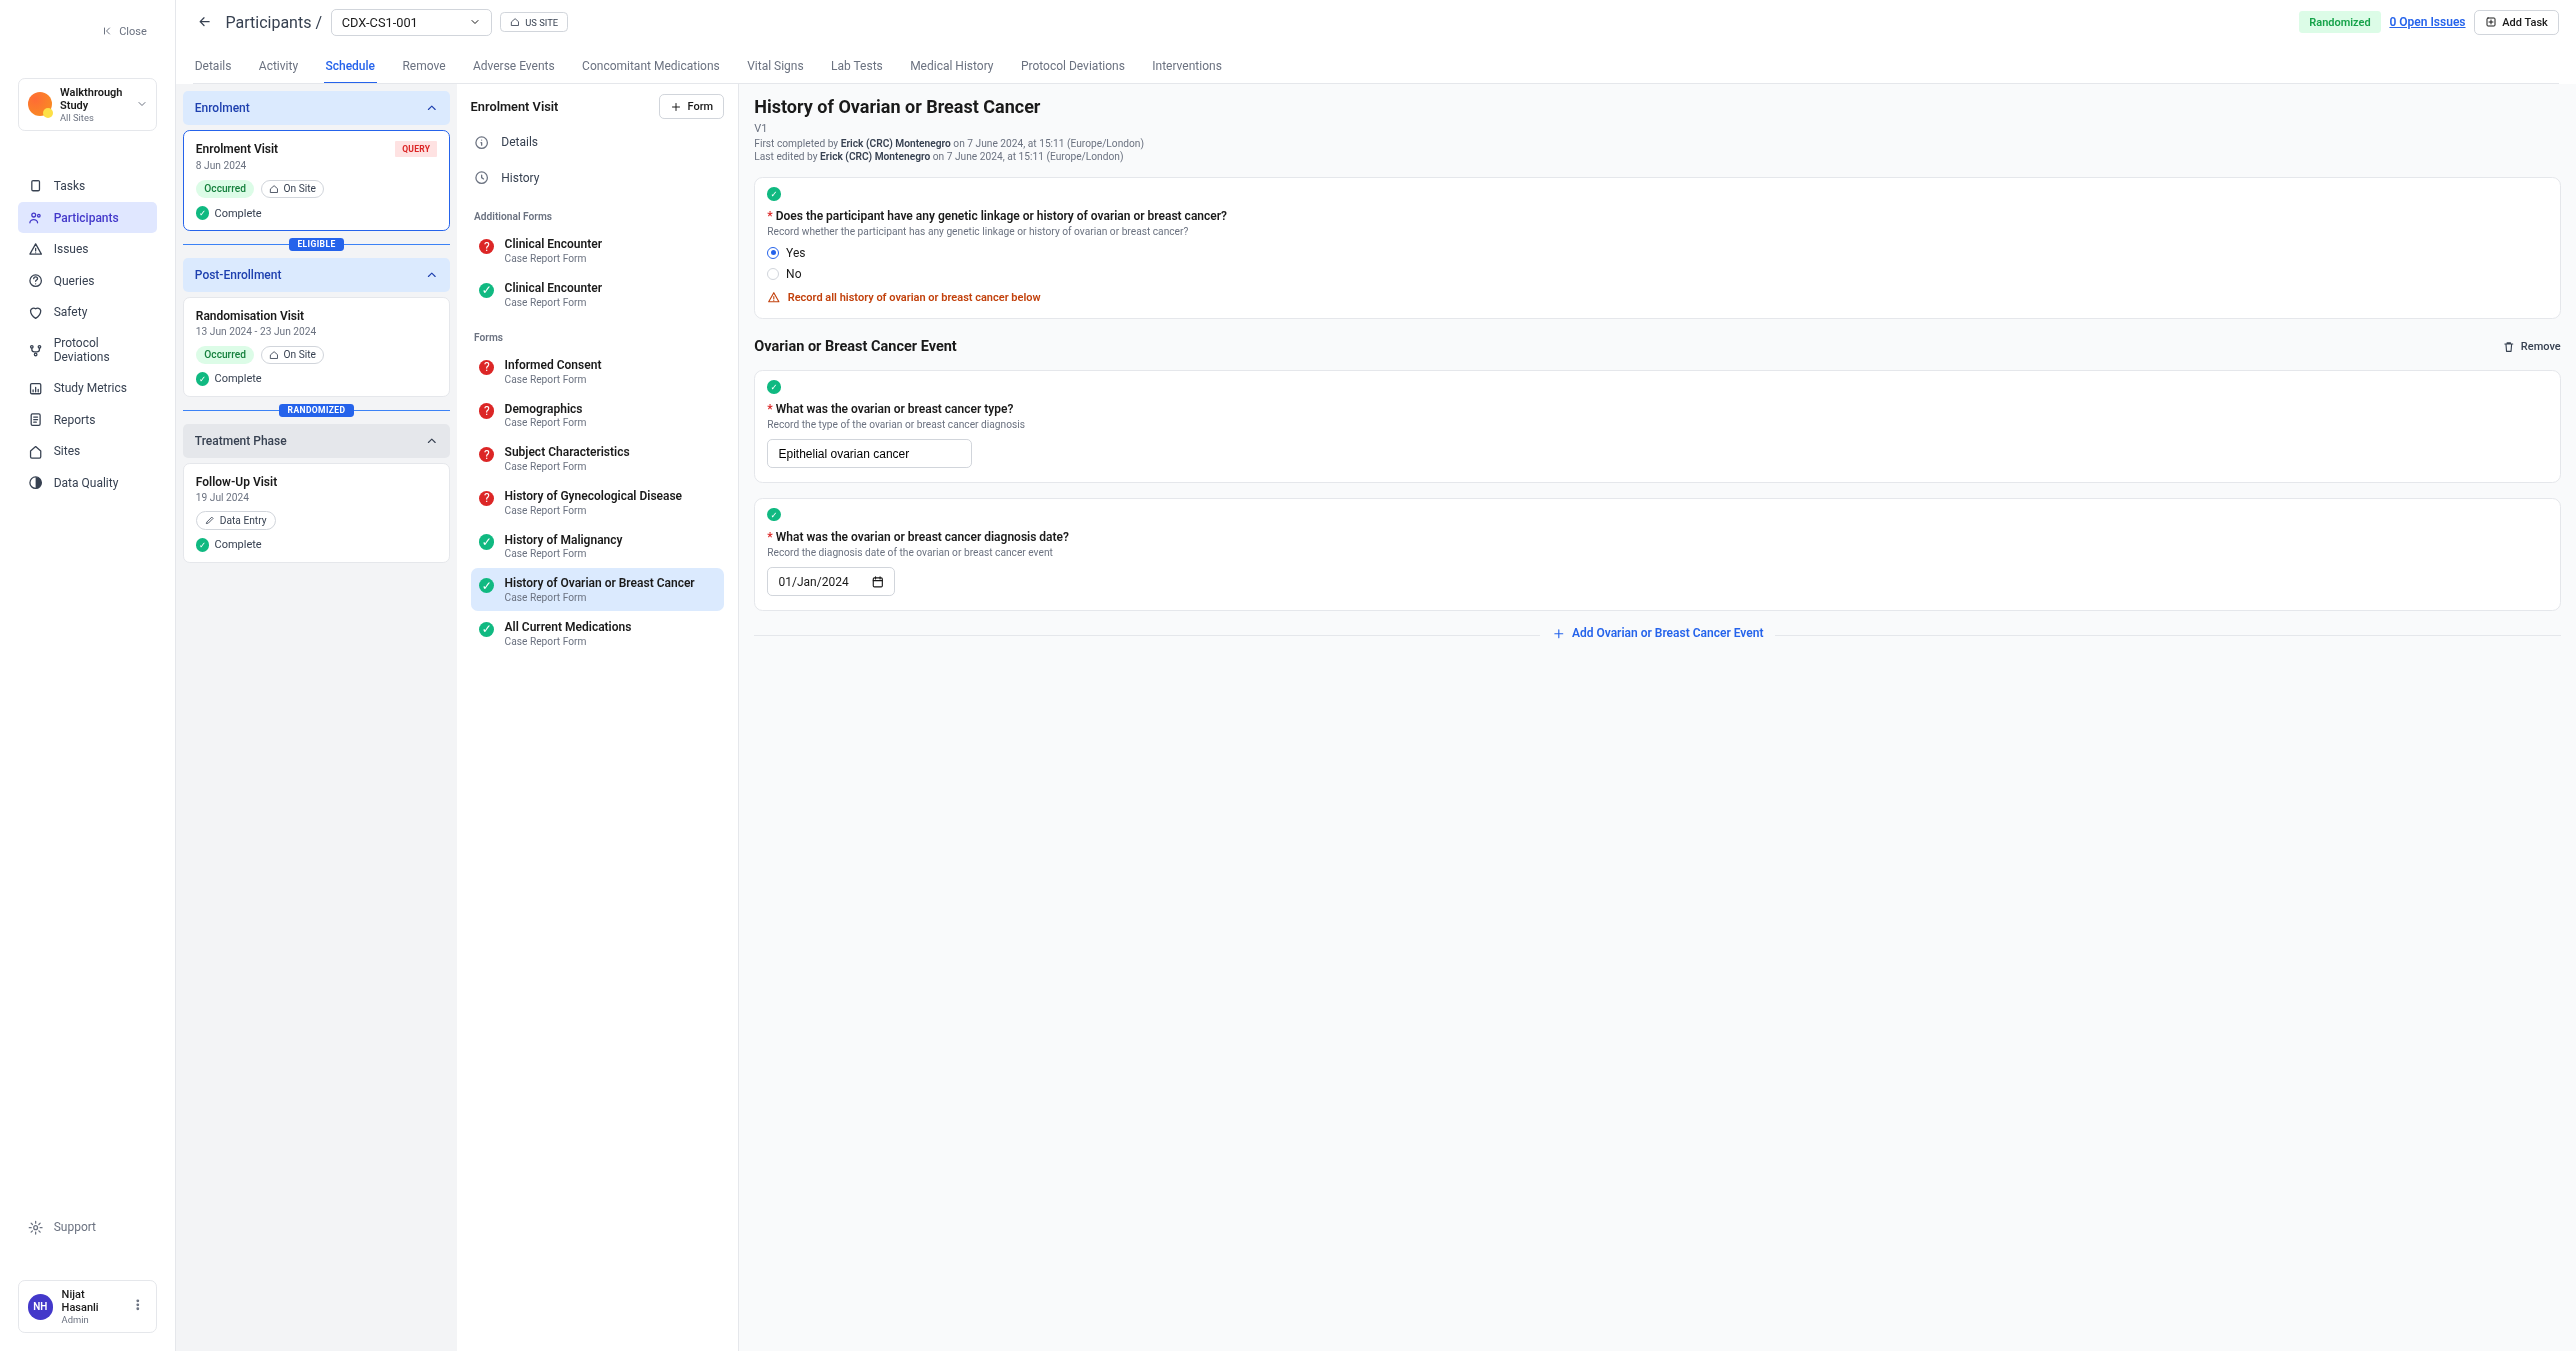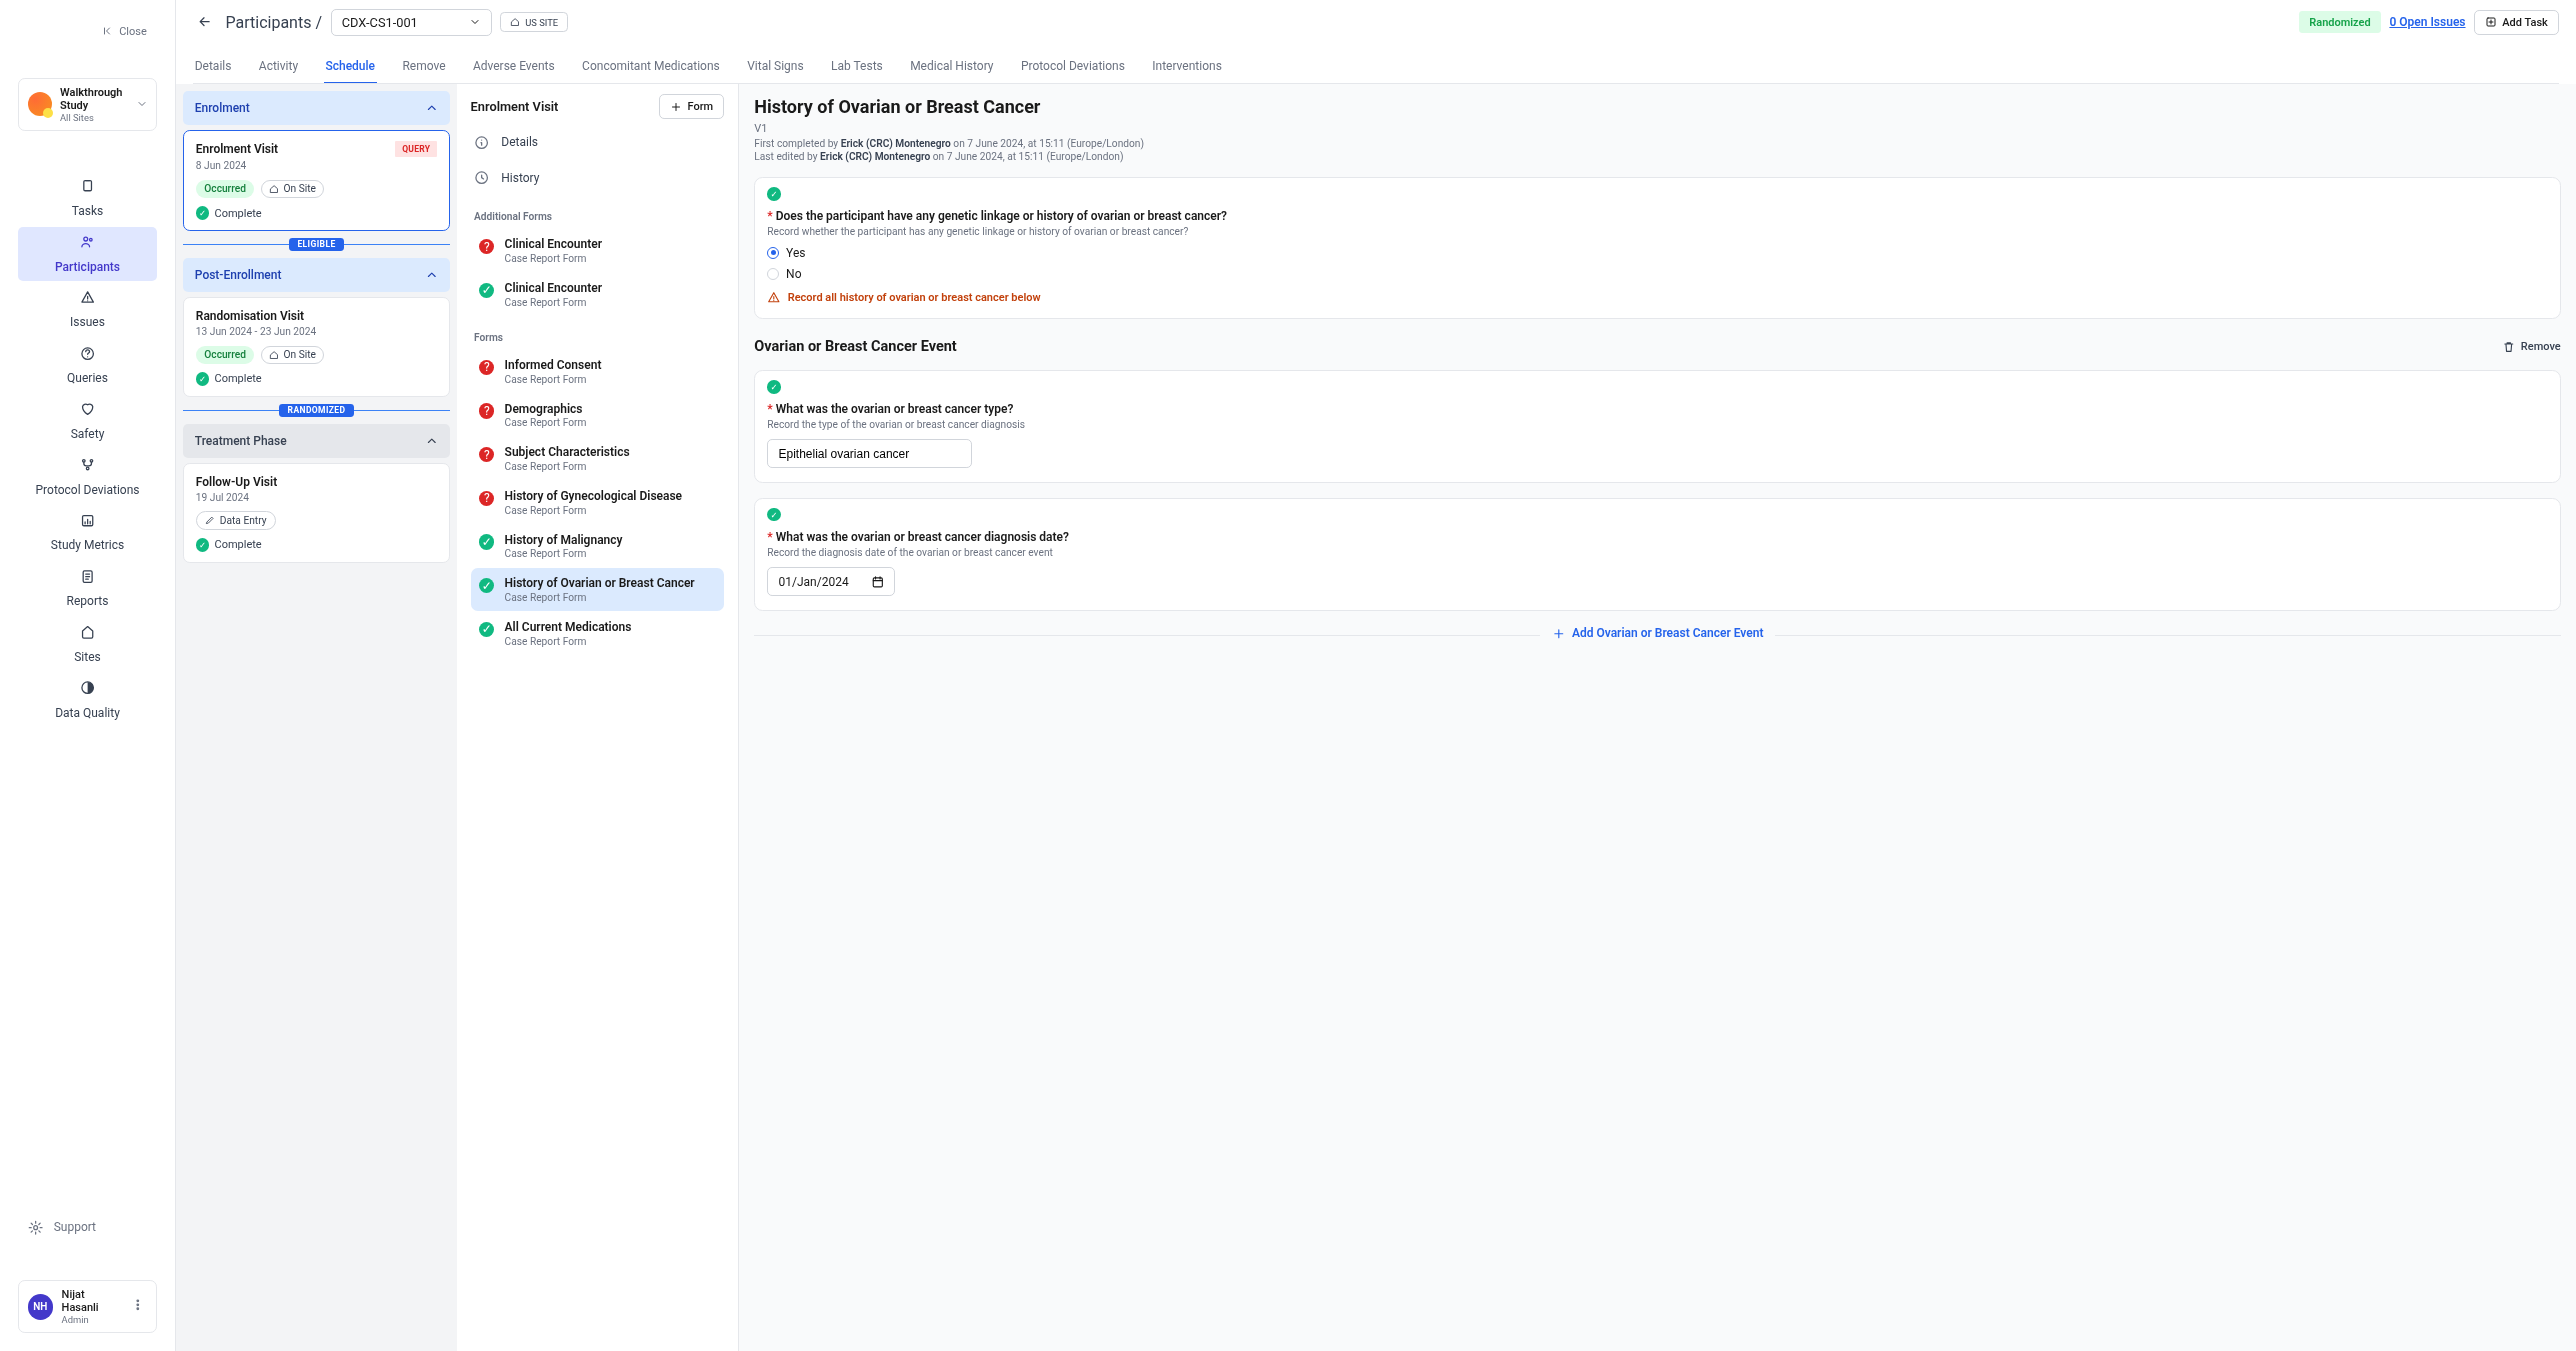--- a/index.html
+++ b/index.html
@@ -11,21 +11,21 @@
 .close-btn { display: flex; align-items: center; gap: 5.1px; justify-content: flex-end; padding: 6.8px 10.2px; color: #6b7280; cursor: pointer; font-size: 11px; }
 .close-btn svg { width: 12px; height: 12px; }
 .study-selector { display: flex; align-items: center; gap: 8.5px; padding: 6.8px 8.5px; border: 0.9px solid #e5e7eb; border-radius: 6.8px; margin: 3.4px 0 10.2px; cursor: pointer; position: relative; }
 .study-logo { width: 24px; height: 24px; border-radius: 50%; background: radial-gradient(circle at 30% 30%, #ff6b35, #f7931e); position: relative; flex-shrink: 0; }
 .study-logo::after { content: ""; position: absolute; width: 10.2px; height: 10.2px; background: #fde047; border-radius: 50%; bottom: -1.7px; right: -1.7px; }
 .study-info { flex: 1; min-width: 0; }
 .study-name { font-weight: 600; font-size: 11px; }
 .study-sites { font-size: 9.4px; color: #6b7280; }
 .chev-down { color: #6b7280; }
 .nav { flex: 1; }
-.nav-item { display: flex; align-items: center; gap: 10.2px; padding: 7.7px 10.2px; border-radius: 5.1px; cursor: pointer; color: #374151; margin-bottom: 0.9px; flex-direction: column; }
+.nav-item { display: flex; align-items: center; gap: 10.2px; padding: 7.7px 10.2px; border-radius: 5.1px; cursor: pointer; color: #374151; margin-bottom: 0.9px; }
 .nav-item.active { background: #e0e7ff; color: #4338ca; font-weight: 500; }
 .nav-item svg { width: 15.3px; height: 15.3px; flex-shrink: 0; }
 .support { display: flex; align-items: center; gap: 10.2px; padding: 8.5px 10.2px; color: #6b7280; cursor: pointer; }
 .user-card { display: flex; align-items: center; gap: 8.5px; padding: 6.8px 8.5px; border: 0.9px solid #e5e7eb; border-radius: 6.8px; margin-top: 6.8px; }
 .avatar { width: 25.6px; height: 25.6px; border-radius: 50%; background: #4338ca; color: #fff; display: flex; align-items: center; justify-content: center; font-size: 10px; font-weight: 600; }
 .user-info { flex: 1; }
 .user-name { font-size: 11px; font-weight: 500; }
 .user-role { font-size: 9.4px; color: #6b7280; }
 .kebab { color: #6b7280; cursor: pointer; padding: 3.4px; }
 

